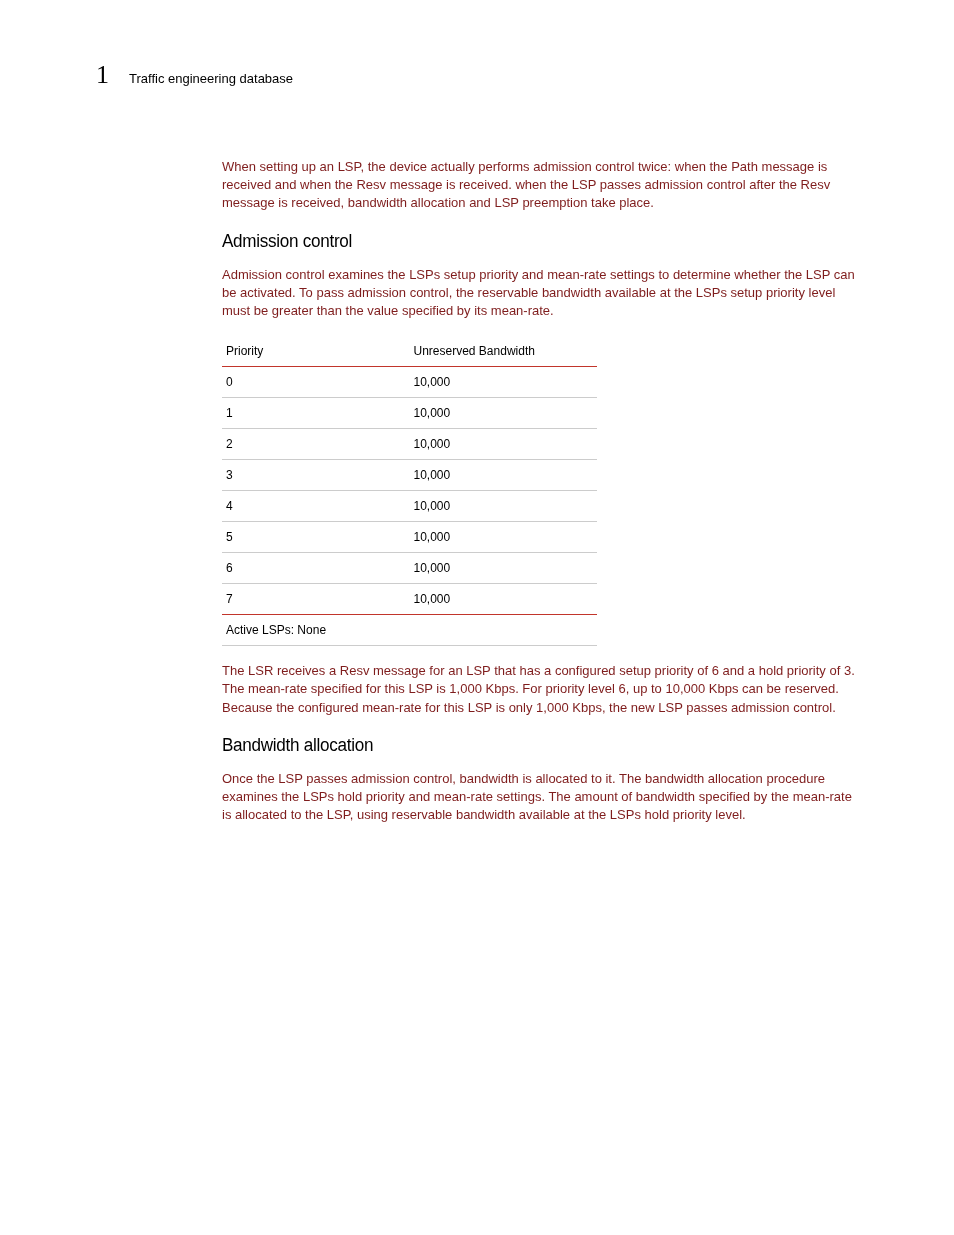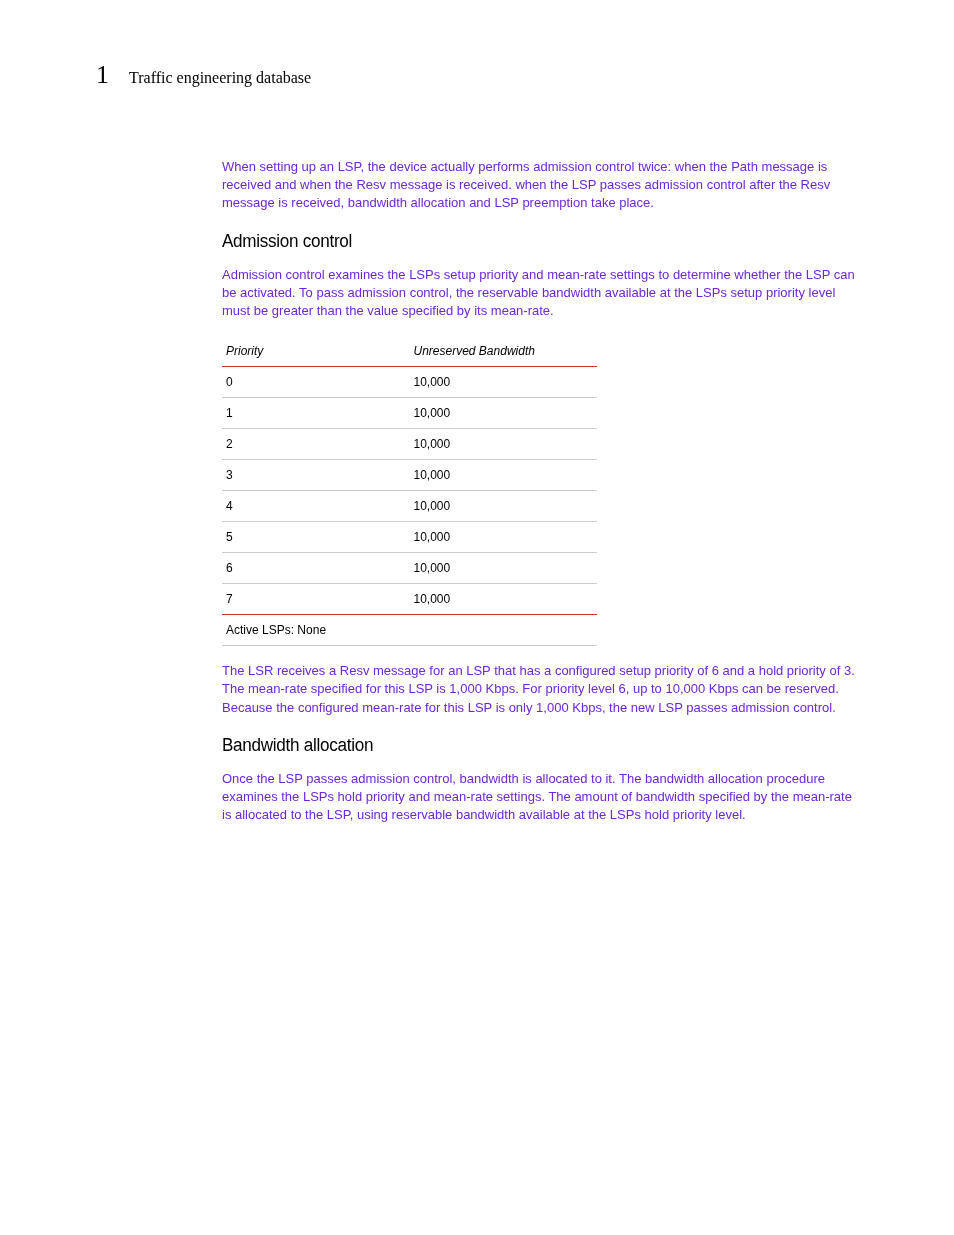--- a/index.html
+++ b/index.html
@@ -19,33 +19,33 @@
     align-items: baseline;
     margin-bottom: 68px;
   }
   .chapter-number {
     font-family: Georgia, "Times New Roman", serif;
     font-size: 26px;
     font-weight: 400;
     margin-right: 20px;
   }
   .chapter-title {
-    font-family: Liberation Serif, serif;
-    font-size: 16px;
+    font-family: Liberation Sans, sans-serif;
+    font-size: 13px;
     color: #000;
   }
   .content {
     margin-left: 126px;
     margin-right: 0;
   }
   .para {
     font-size: 13px;
     line-height: 1.4;
     margin-bottom: 16px;
-    color: #6d28d9;
+    color: #7f1d1d;
   }
   .heading {
     font-family: Arial, sans-serif;
     font-size: 18px;
     font-weight: 400;
     margin-top: 18px;
     margin-bottom: 14px;
     letter-spacing: -0.3px;
     transform: scaleX(0.95);
     transform-origin: left;
@@ -55,21 +55,20 @@
     width: 375px;
     margin-bottom: 16px;
   }
   table.bw-table tr { }
   table.bw-table th {
     text-align: left;
     font-weight: 400;
     font-size: 12px;
     padding: 8px 6px 8px 4px;
     border-bottom: 1.5px solid #c2352b;
-    font-style: italic;
   }
   table.bw-table td {
     font-size: 12px;
     padding: 8px 6px 8px 4px;
     border-bottom: 1px solid #cccccc;
   }
   table.bw-table tr:last-child td {
     border-bottom: 1px solid #cccccc;
   }
   .table-sep td {

